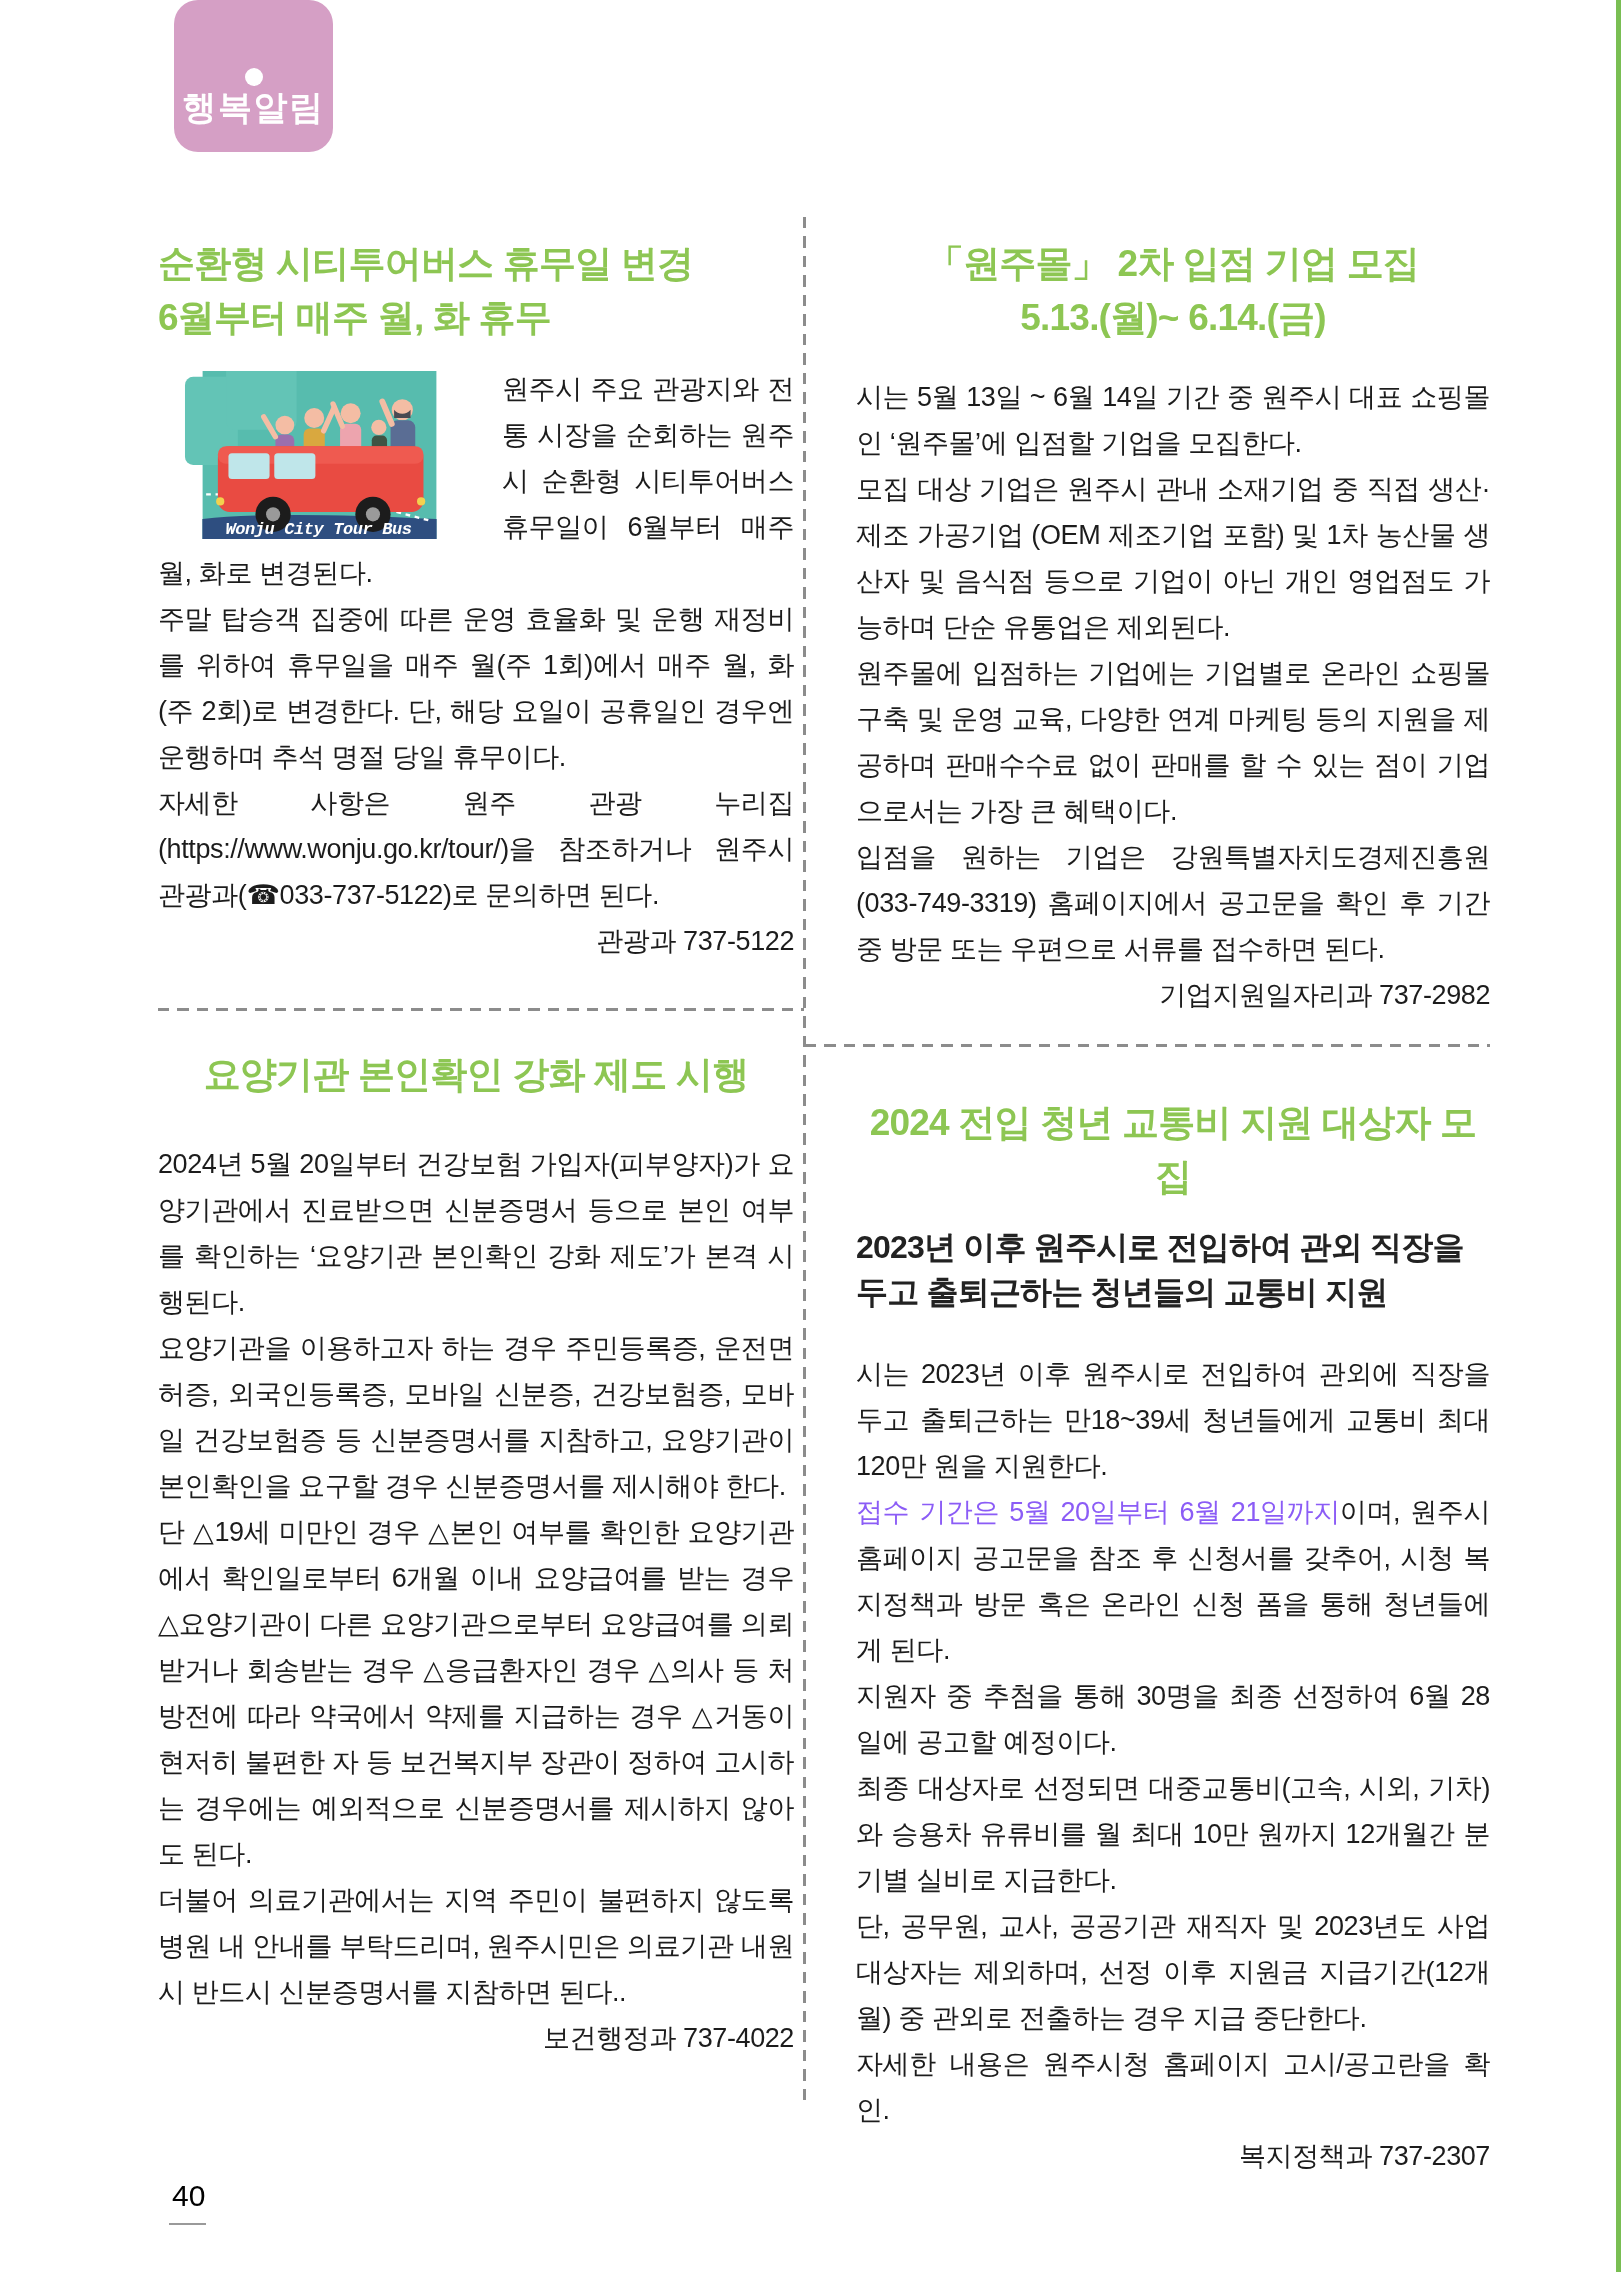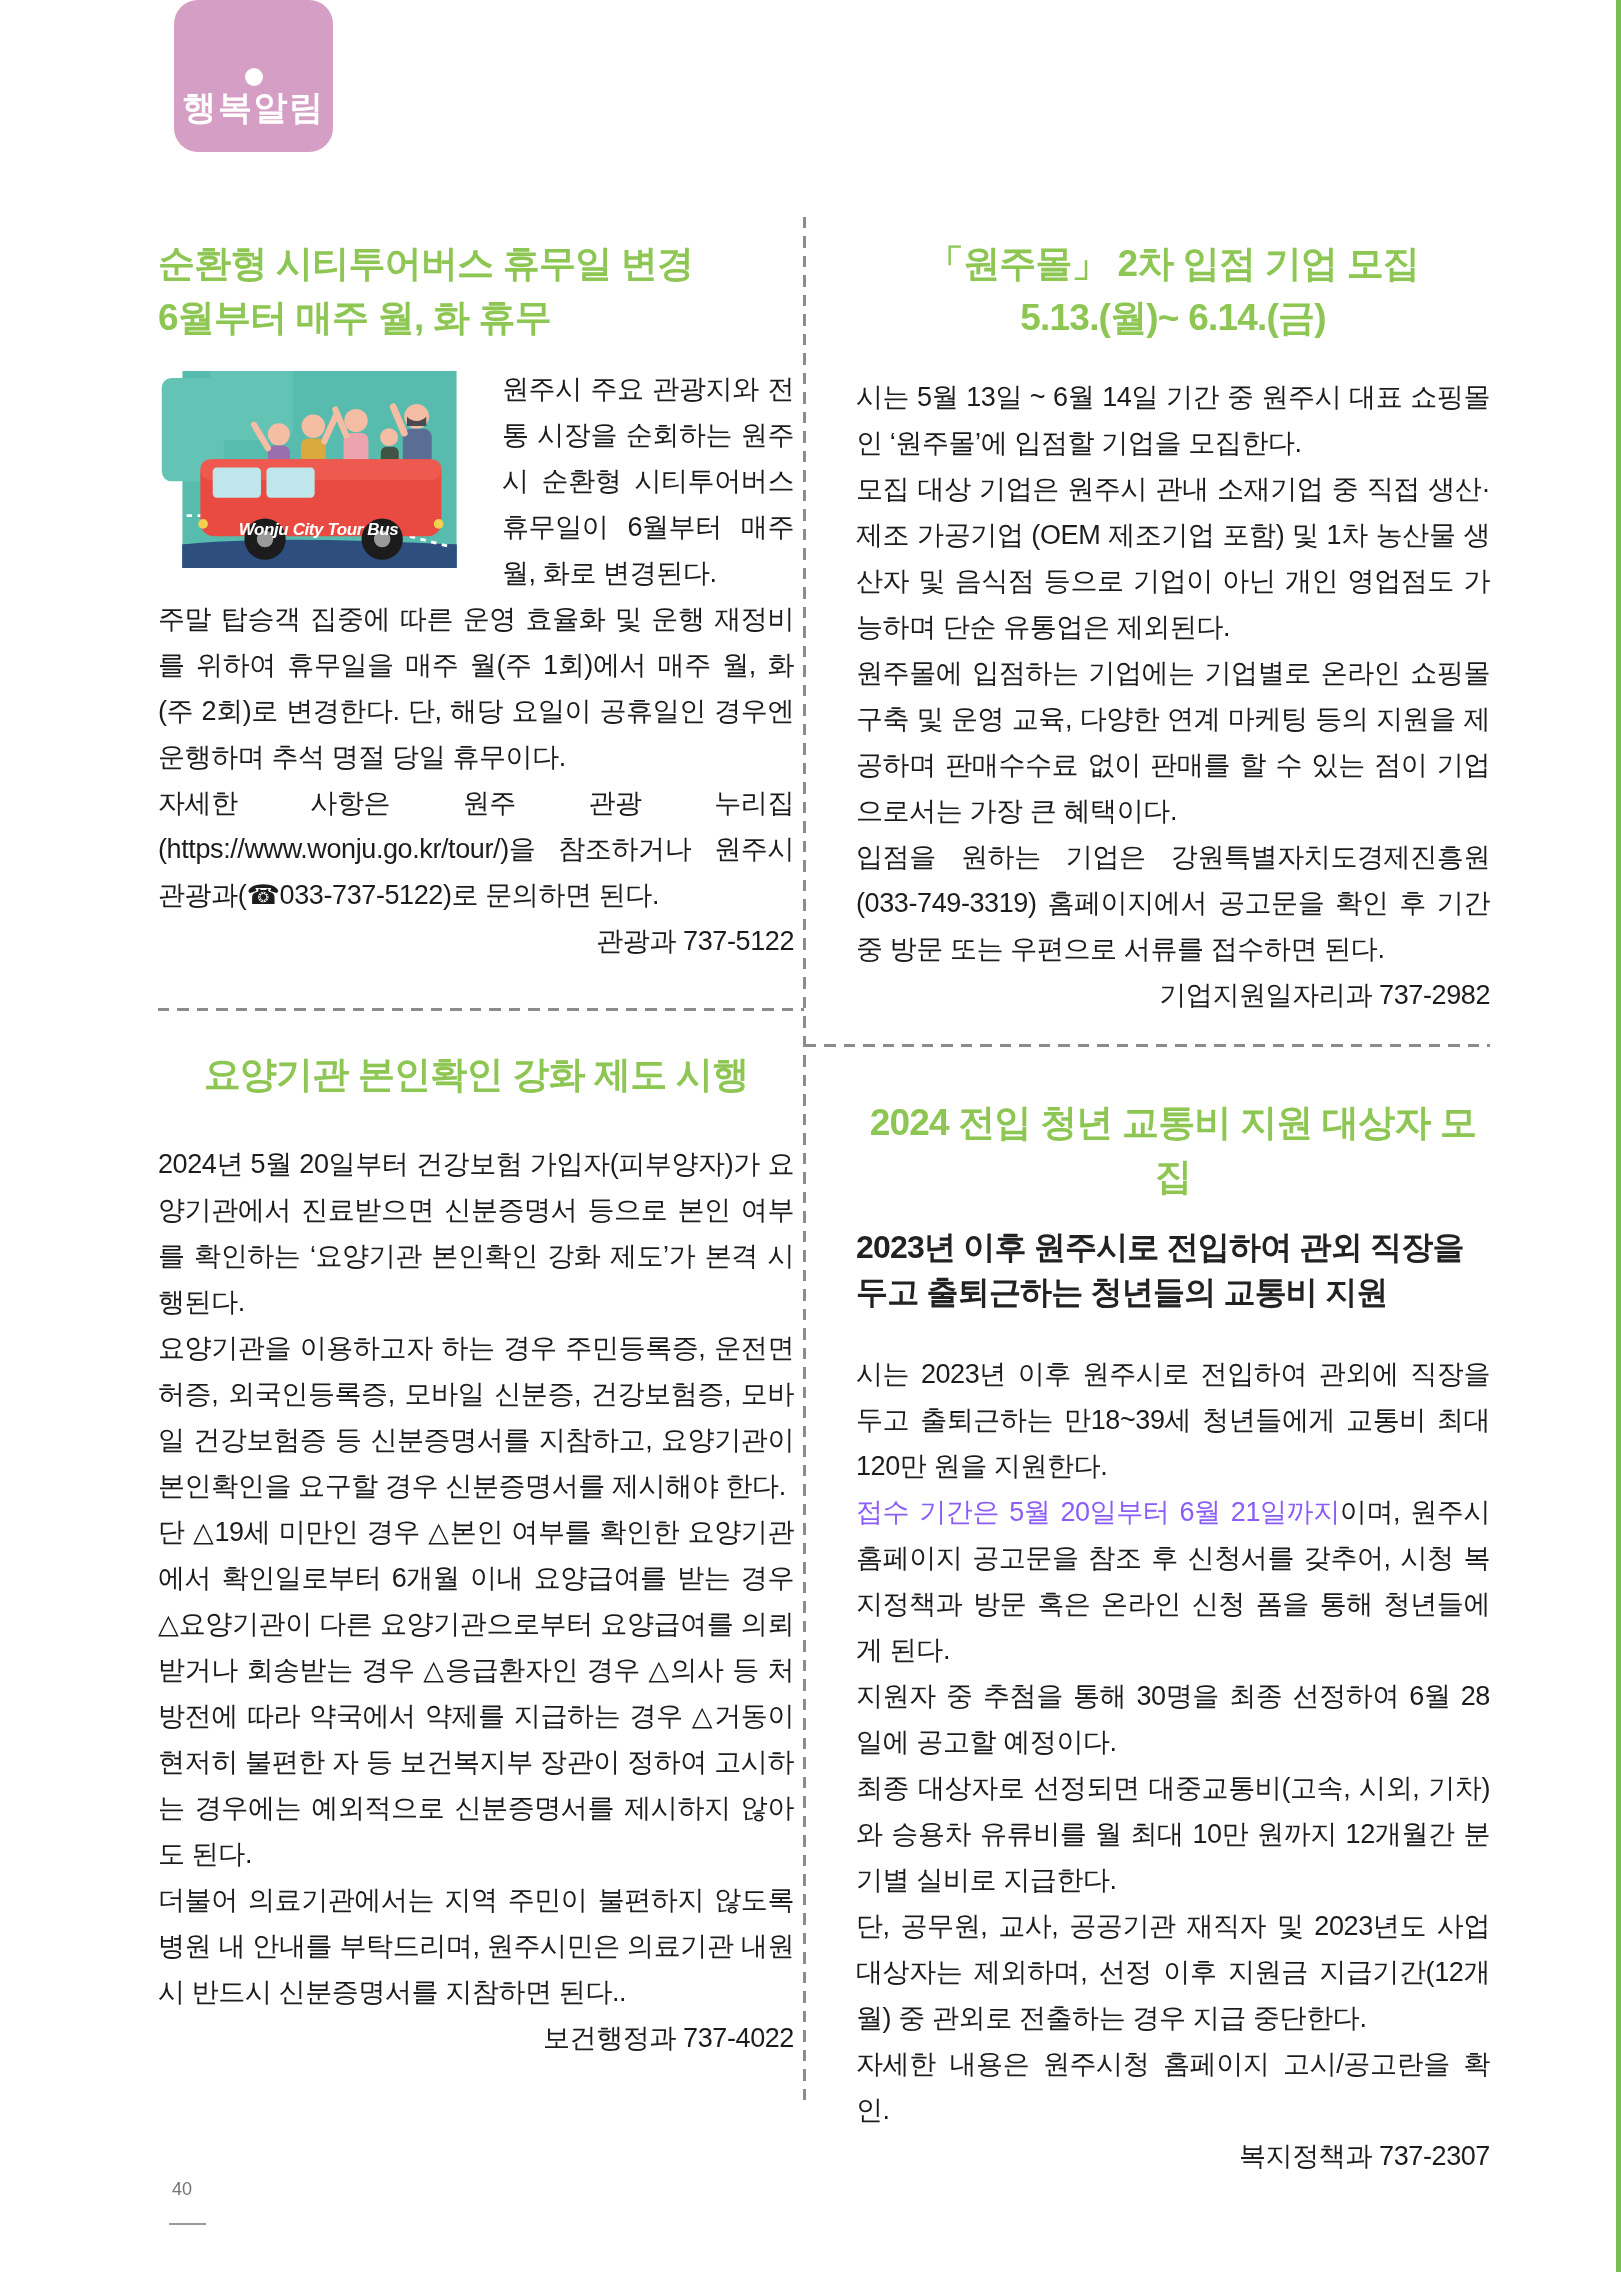--- a/index.html
+++ b/index.html
@@ -39,27 +39,27 @@
   #art1 .a-body{margin-top:21px;}
   #art2{left:856px;top:237px;width:634px;}
   #art2 .a-body{margin-top:29px;}
   #art3{left:158px;top:1048px;width:636px;}
   #art3 .a-body{margin-top:39px;}
   #art4{left:856px;top:1096px;width:634px;}
   #art4 .subtitle{margin-top:21px;}
   #art4 .a-body{margin-top:36px;}
 
   
-  .busimg{float:left;width:323px;height:197px;margin:4.9px 21px 8px 0;position:relative;}
+  .busimg{float:left;width:323px;height:168px;margin:4.9px 21px 8px 0;position:relative;font-family:Liberation Mono, monospace;}
   .busimg svg{display:block;width:100%;height:100%;}
   .busimg .caption{position:absolute;left:63px;top:136px;width:195px;text-align:center;
         color:#ffffff;font-size:17px;font-style:italic;font-weight:bold;pointer-events:none;}
 
   
-  .pagenum{position:absolute;left:172px;top:2179px;font-size:18px;color:#737373;}
+  .pagenum{position:absolute;left:172px;top:2179px;font-size:30px;color:#000000;}
   .pagenum-line{position:absolute;left:169px;top:2223px;width:37px;height:2.4px;background:#9a9a9a;}
 </style>
 </head>
 <body>
 
 <div id="page">
 
   <div class="badge">
     <div class="dot"></div>
     <div class="lbl">행복알림</div>

